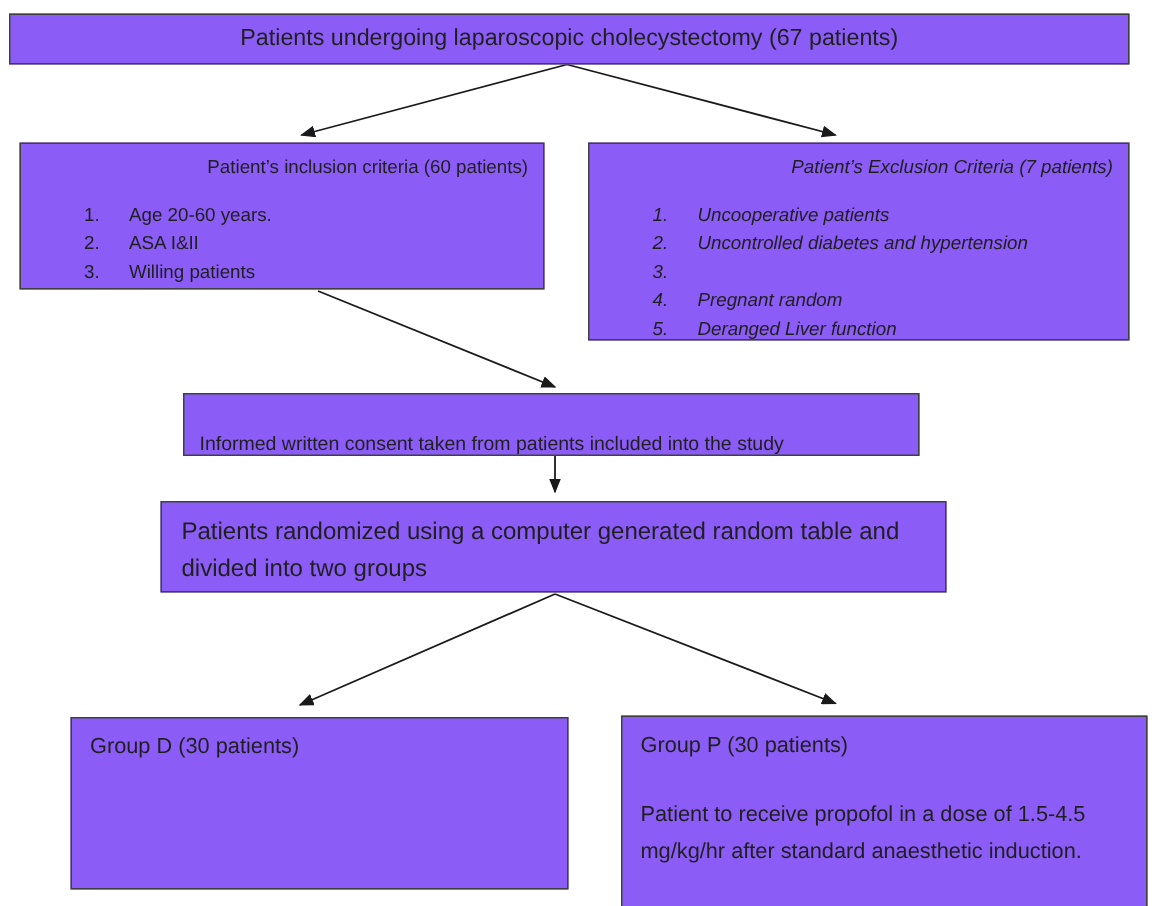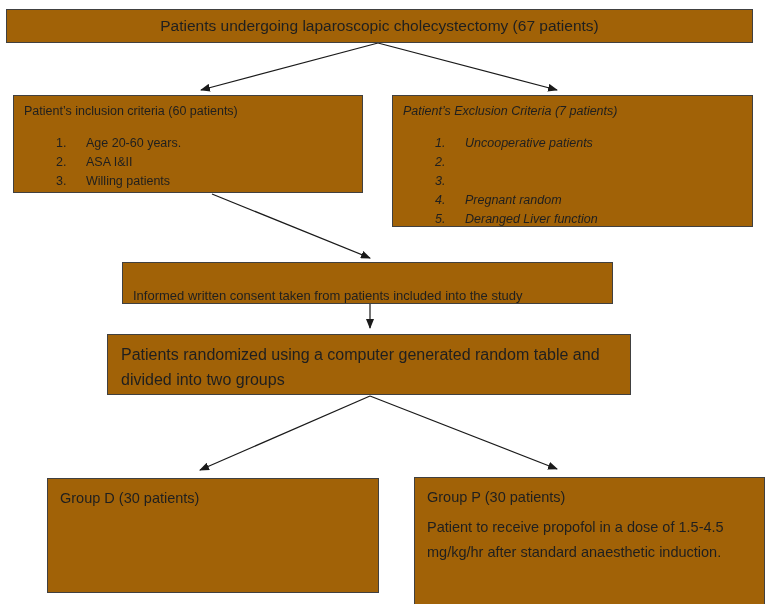--- a/index.html
+++ b/index.html
@@ -6,55 +6,55 @@
   #stage {
     position: relative;
     width: 776px; height: 604px;
     background: #ffffff;
     font-family: "Liberation Sans", "DejaVu Sans", sans-serif;
     color: #1f1f1f;
     overflow: hidden;
   }
   .box {
     position: absolute;
-    background: #a16207;
+    background: #8b5cf6;
     border: 1px solid #404040;
     box-sizing: border-box;
   }
   #arrows {
     position: absolute; left: 0; top: 0;
     width: 776px; height: 604px;
     pointer-events: none;
   }
   .top-box {
     left: 6px; top: 9px; width: 747px; height: 34px;
     display: flex; align-items: center; justify-content: center;
     font-size: 15.5px;
   }
   .criteria-box { padding: 7px 10px; font-size: 12.5px; }
   .inclusion-box { left: 13px; top: 95px; width: 350px; height: 98px; }
   .exclusion-box { left: 392px; top: 95px; width: 361px; height: 132px; font-style: italic; }
-  .crit-heading { line-height: 17px; }
+  .crit-heading { line-height: 17px; text-align: right; }
   .crit-list { margin: 14px 0 0 32px; }
   .crit-item { display: flex; line-height: 19px; }
   .crit-num { width: 16px; flex: 0 0 16px; }
   .crit-text { padding-left: 14px; }
   .consent-box {
     left: 122px; top: 262px; width: 491px; height: 42px;
     display: flex; align-items: flex-end;
     padding: 0 10px; font-size: 13px;
   }
   .random-box {
     left: 107px; top: 334px; width: 524px; height: 61px;
     padding: 7px 13px; font-size: 16px; line-height: 25px;
   }
   .group-box { padding: 9px 12px; font-size: 14.5px; }
   .group-d-box { left: 47px; top: 478px; width: 332px; height: 115px; }
   .group-p-box { left: 414px; top: 477px; width: 351px; height: 136px; }
-  .group-heading { line-height: 20px; margin-bottom: 8px; }
+  .group-heading { line-height: 20px; margin-bottom: 24px; }
   .group-body { line-height: 25px; }
 </style>
 </head>
 <body>
 
 <div id="stage">
 
   <svg id="arrows" viewBox="0 0 776 604">
     <defs>
       <marker id="ah" markerWidth="10" markerHeight="8" refX="9" refY="4" orient="auto" markerUnits="userSpaceOnUse">
@@ -93,20 +93,21 @@
 
   <div class="box criteria-box exclusion-box">
     <div class="crit-heading">Patient’s Exclusion Criteria (7 patients)</div>
     <div class="crit-list">
       <div class="crit-item">
         <span class="crit-num">1.</span>
         <span class="crit-text">Uncooperative patients</span>
       </div>
       <div class="crit-item">
         <span class="crit-num">2.</span>
+        <span class="crit-text">Uncontrolled diabetes and hypertension</span>
       </div>
       <div class="crit-item">
         <span class="crit-num">3.</span>
       </div>
       <div class="crit-item">
         <span class="crit-num">4.</span>
         <span class="crit-text">Pregnant random</span>
       </div>
       <div class="crit-item">
         <span class="crit-num">5.</span>

